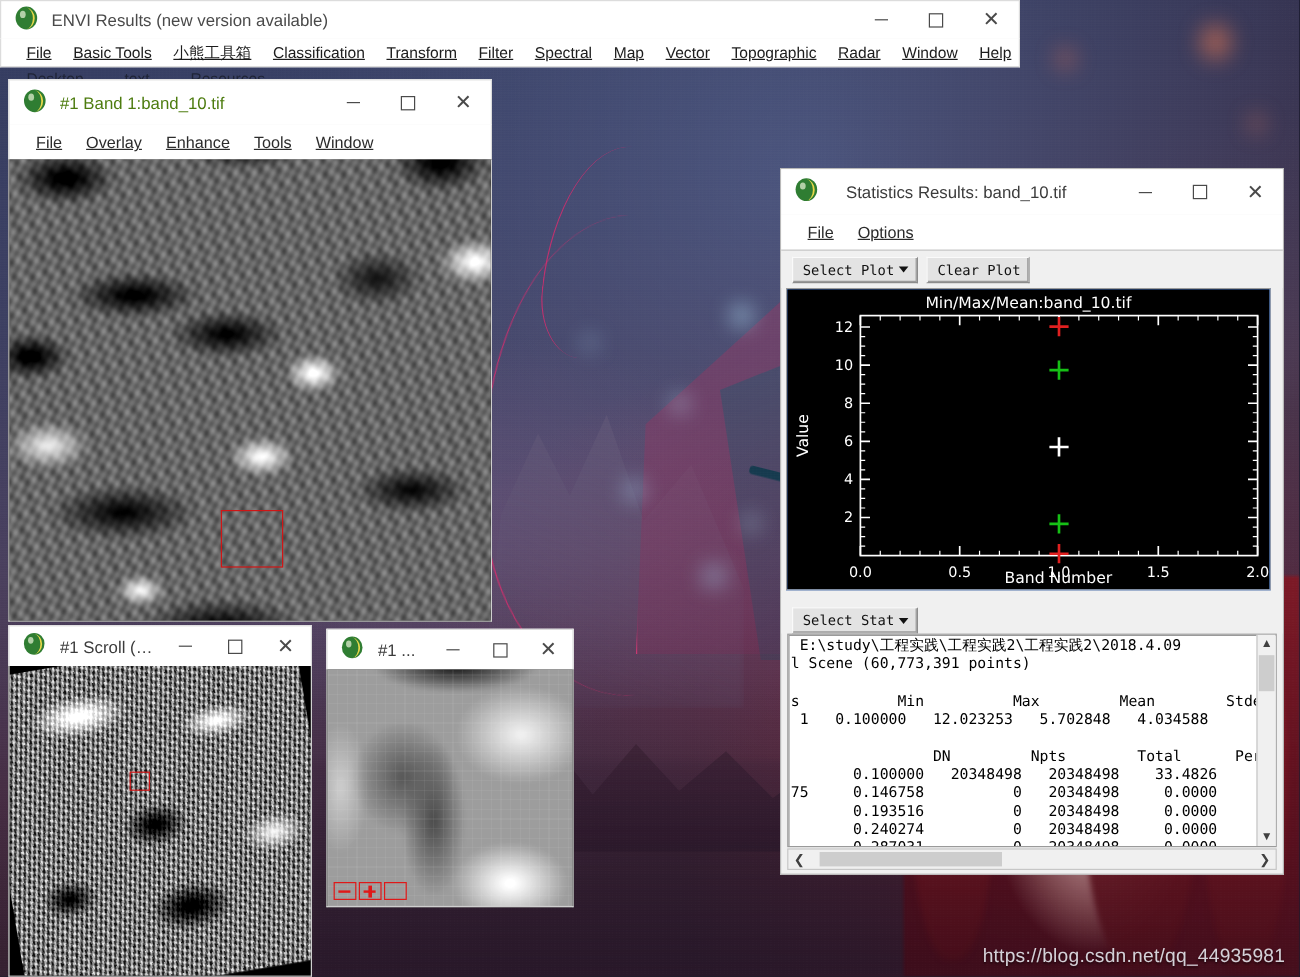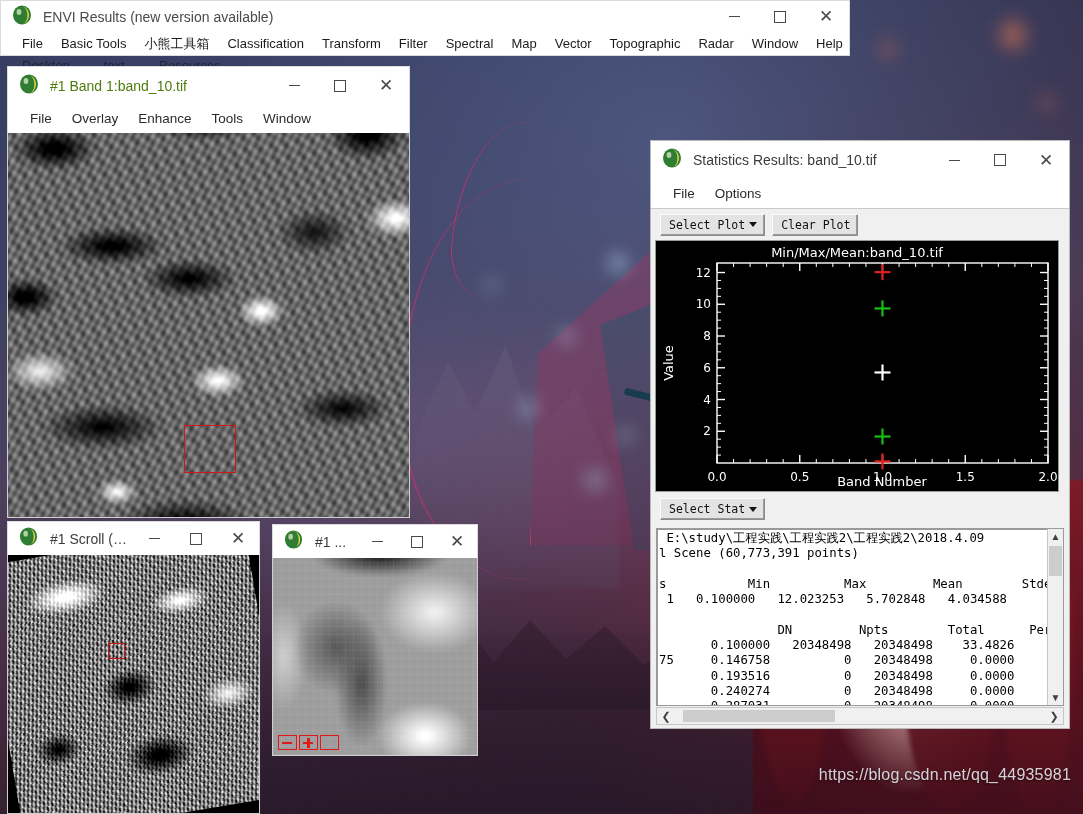--- a/index.html
+++ b/index.html
@@ -82,21 +82,21 @@
       radial-gradient(ellipse 40% 55% at 48% 60%, rgba(232,196,190,.85) 0%, rgba(200,150,150,0) 62%),
       linear-gradient(190deg,rgba(128,24,36,.92) 0%,rgba(96,16,30,.95) 45%,rgba(60,12,26,.95) 100%);
     filter:blur(1.2px);
   }
   .hairlock{position:absolute;background:linear-gradient(180deg,rgba(150,28,40,.9),rgba(70,14,26,.92));filter:blur(2px);border-radius:45%;}
   #wp-grain{inset:0;opacity:.10;
     background-image:repeating-linear-gradient(0deg,rgba(255,255,255,.10) 0 1px,rgba(0,0,0,0) 1px 2px),
                      repeating-linear-gradient(90deg,rgba(255,255,255,.07) 0 1px,rgba(0,0,0,0) 1px 3px);}
 
   #watermark{
-    position:absolute;right:12px;bottom:30px;
+    position:absolute;right:12px;bottom:7px;
     font-size:16px;color:rgba(226,226,232,.92);
     letter-spacing:.2px;text-shadow:0 1px 2px rgba(0,0,0,.55);
     font-family:"Liberation Sans",sans-serif;
   }
 
   
   #envi-toolbar-ghost{
     position:absolute;left:0;top:58px;width:290px;height:20px;
     color:#1f2436;font-size:13px;display:flex;gap:34px;padding-left:22px;
     box-sizing:border-box;overflow:hidden;
@@ -122,21 +122,21 @@
   }
   .tb-btn.min::after{content:"";display:block;width:11px;height:1px;background:#4a4a4a;}
   .tb-btn.max::after{content:"";display:block;width:10px;height:10px;border:1px solid #4a4a4a;}
   .tb-btn.close{font-size:17px;font-weight:300;line-height:1;}
 
   .menubar{
     height:29px;display:flex;align-items:center;background:#ffffff;
     border-left:1px solid #dcdcdc;border-right:1px solid #dcdcdc;
     padding-left:12px;box-sizing:border-box;gap:0;
   }
-  .menu-item{font-size:13.5px;color:#2b2b2b;padding:0 10px;white-space:nowrap;}
+  .menu-item{font-size:13.5px;color:#2b2b2b;padding:0 10px;white-space:nowrap;text-decoration:underline;}
 
   
   #win-envi{left:0;top:0;width:850px;height:56px;}
   #win-envi .titlebar{height:32px;}
   #win-envi .tb-title{font-size:14px;color:#4a4a4a;}
   #win-envi .menubar{height:24px;border-bottom:1px solid #dcdcdc;}
   #win-envi .menu-item{font-size:13px;color:#1c1c1c;padding:0 9px;}
 
   
   #win-band{left:7px;top:66px;width:403px;height:452px;}
@@ -218,21 +218,21 @@
                      repeating-linear-gradient(90deg,rgba(255,255,255,.22) 0 1px,rgba(0,0,0,0) 1px 8px);
   }
   #zoom-ctrls{position:absolute;left:5px;bottom:5px;display:flex;gap:2px;}
   .zc{width:19px;height:15px;border:1.6px solid #e01818;box-sizing:border-box;position:relative;}
   .zc.minus::before{content:"";position:absolute;left:3px;top:5.5px;width:10px;height:2.4px;background:#e01818;}
   .zc.plus::before{content:"";position:absolute;left:3px;top:5.5px;width:10px;height:2.4px;background:#e01818;}
   .zc.plus::after{content:"";position:absolute;left:7.3px;top:1.5px;width:2.4px;height:10px;background:#e01818;}
 
   
   #win-stats{left:650px;top:140px;width:420px;height:589px;border:1px solid #b8b8b8;}
-  #win-stats .titlebar{border:none;}
+  #win-stats .titlebar{border:none;gap:12px;}
   #win-stats .menubar{border-left:none;border-right:none;}
 
   .stat-toolbar{
     height:32px;background:#f0f0f0;display:flex;align-items:center;padding-left:9px;gap:7px;
     border-top:1px solid #c9c9c9;box-sizing:border-box;
   }
   .idl-btn{
     font-family:"DejaVu Sans Mono","Liberation Mono",monospace;
     font-size:11.5px;color:#111;background:#e3e3e3;
     border:1px solid #8c8c8c;border-top-color:#fafafa;border-left-color:#fafafa;
@@ -242,21 +242,21 @@
   .caret{width:0;height:0;border-left:4px solid transparent;border-right:4px solid transparent;border-top:5px solid #111;}
 
   #plot-wrap{
     margin:0 4px;width:404px;height:252px;background:#3b82f6;position:relative;
     box-sizing:border-box;border:1px solid #9a9a9a;
   }
   #plot-svg{display:block;}
 
   .stat-sep{height:6px;background:#f0f0f0;}
   .stat-toolbar2{
-    height:30px;background:#f0f0f0;display:flex;align-items:flex-start;padding-left:9px;
+    height:30px;background:#f0f0f0;display:flex;align-items:flex-end;padding-left:9px;
     box-sizing:border-box;
   }
   #stat-text-area{
     margin:0 5px;height:178px;position:relative;background:#fff;
     border:1px solid #9a9a9a;box-sizing:border-box;display:flex;
   }
   #stat-text{
     flex:1 1 auto;overflow:hidden;padding:2px 0 0 2px;
     font-family:"DejaVu Sans Mono","Liberation Mono",monospace;
     font-size:12.3px;line-height:15.3px;color:#000;white-space:pre;

